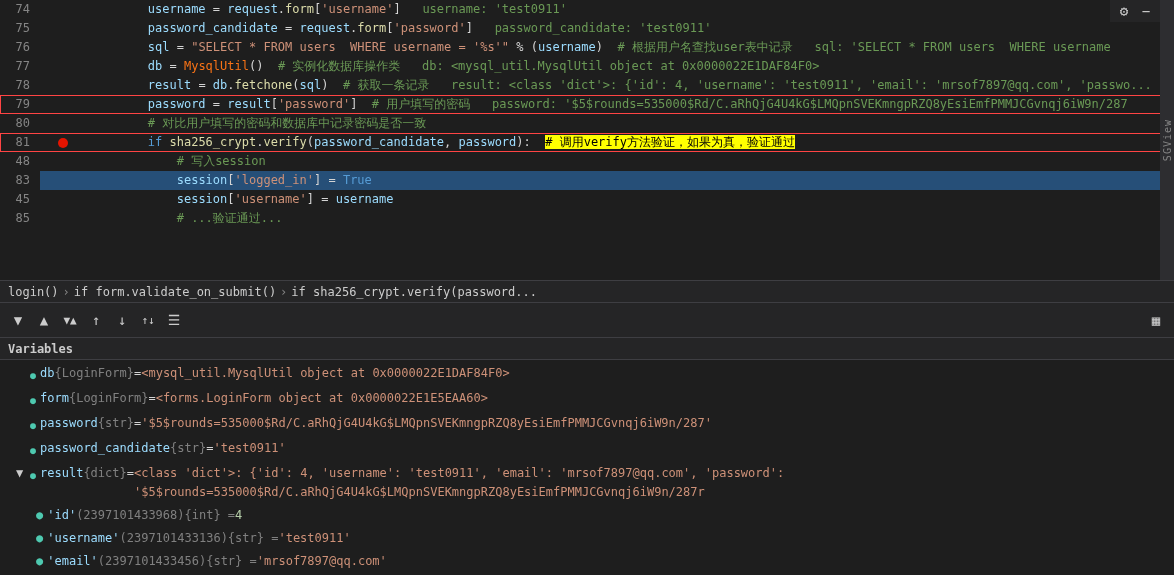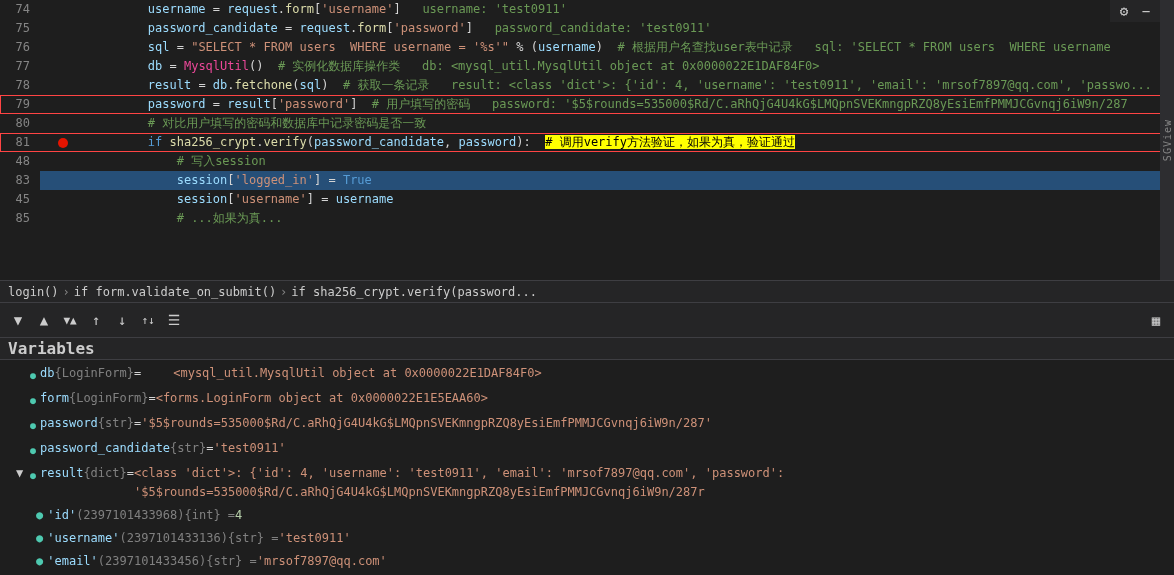--- a/index.html
+++ b/index.html
@@ -134,21 +134,21 @@
       display: flex;
       flex-direction: column;
     }
 
     .variables-header {
       height: 22px;
       background: #252526;
       display: flex;
       align-items: center;
       padding: 0 8px;
-      font-size: 16px;
+      font-size: 12px;
       color: #cccccc;
       font-weight: bold;
       border-bottom: 1px solid #3e3e42;
     }
 
     .var-list {
       flex: 1;
       overflow-y: auto;
       padding: 2px 0;
     }
@@ -237,21 +237,21 @@
         <div class="line-content"><span style="color: rgb(156, 220, 254);">        password_candidate</span><span style="color: rgb(212, 212, 212);"> = </span><span style="color: rgb(156, 220, 254);">request</span><span style="color: rgb(212, 212, 212);">.</span><span style="color: rgb(220, 220, 170);">form</span><span style="color: rgb(212, 212, 212);">[</span><span style="color: rgb(206, 145, 120);">'password'</span><span style="color: rgb(212, 212, 212);">]   </span><span style="color: rgb(106, 153, 85);">password_candidate: 'test0911'</span></div>
       </div>
       <div class="code-line">
         <div class="line-num">76</div>
         <div class="line-gutter"></div>
         <div class="line-content"><span style="color: rgb(156, 220, 254);">        sql</span><span style="color: rgb(212, 212, 212);"> = </span><span style="color: rgb(206, 145, 120);">"SELECT * FROM users  WHERE username = '%s'"</span><span style="color: rgb(212, 212, 212);"> % (</span><span style="color: rgb(156, 220, 254);">username</span><span style="color: rgb(212, 212, 212);">)  </span><span style="color: rgb(106, 153, 85);"># 根据用户名查找user表中记录   sql: 'SELECT * FROM users  WHERE username</span></div>
       </div>
       <div class="code-line">
         <div class="line-num">77</div>
         <div class="line-gutter"></div>
-        <div class="line-content"><span style="color: rgb(156, 220, 254);">        db</span><span style="color: rgb(212, 212, 212);"> = </span><span style="color: #ec4899; text-align: right;">MysqlUtil</span><span style="color: rgb(212, 212, 212);">()  </span><span style="color: rgb(106, 153, 85);"># 实例化数据库操作类   db: &lt;mysql_util.MysqlUtil object at 0x0000022E1DAF84F0&gt;</span></div>
+        <div class="line-content"><span style="color: rgb(156, 220, 254);">        db</span><span style="color: rgb(212, 212, 212);"> = </span><span style="color: #f97316; text-align: right;">MysqlUtil</span><span style="color: rgb(212, 212, 212);">()  </span><span style="color: rgb(106, 153, 85);"># 实例化数据库操作类   db: &lt;mysql_util.MysqlUtil object at 0x0000022E1DAF84F0&gt;</span></div>
       </div>
       <div class="code-line">
         <div class="line-num">78</div>
         <div class="line-gutter"></div>
         <div class="line-content"><span style="color: rgb(156, 220, 254);">        result</span><span style="color: rgb(212, 212, 212);"> = </span><span style="color: rgb(156, 220, 254);">db</span><span style="color: rgb(212, 212, 212);">.</span><span style="color: rgb(220, 220, 170);">fetchone</span><span style="color: rgb(212, 212, 212);">(</span><span style="color: rgb(156, 220, 254);">sql</span><span style="color: rgb(212, 212, 212);">)  </span><span style="color: rgb(106, 153, 85);"># 获取一条记录   result: &lt;class 'dict'&gt;: {'id': 4, 'username': 'test0911', 'email': 'mrsof7897@qq.com', 'passwo...</span></div>
       </div>
       <div class="code-line" style="outline: rgb(255, 68, 68) solid 1px; outline-offset: -1px;">
         <div class="line-num">79</div>
         <div class="line-gutter"></div>
         <div class="line-content"><span style="color: rgb(156, 220, 254);">        password</span><span style="color: rgb(212, 212, 212);"> = </span><span style="color: rgb(156, 220, 254);">result</span><span style="color: rgb(212, 212, 212);">[</span><span style="color: rgb(206, 145, 120);">'password'</span><span style="color: rgb(212, 212, 212);">]  </span><span style="color: rgb(106, 153, 85);"># 用户填写的密码   password: '$5$rounds=535000$Rd/C.aRhQjG4U4kG$LMQpnSVEKmngpRZQ8yEsiEmfPMMJCGvnqj6iW9n/287</span></div>
@@ -279,21 +279,21 @@
         <div class="line-content"><span style="color: rgb(212, 212, 212);">            </span><span style="color: rgb(156, 220, 254);">session</span><span style="color: rgb(212, 212, 212);">[</span><span style="color: rgb(206, 145, 120);">'logged_in'</span><span style="color: rgb(212, 212, 212);">] = </span><span style="color: rgb(86, 156, 214);">True</span></div>
       </div>
       <div class="code-line">
         <div class="line-num">45</div>
         <div class="line-gutter"></div>
         <div class="line-content"><span style="color: rgb(212, 212, 212);">            </span><span style="color: rgb(156, 220, 254);">session</span><span style="color: rgb(212, 212, 212);">[</span><span style="color: rgb(206, 145, 120);">'username'</span><span style="color: rgb(212, 212, 212);">] = </span><span style="color: rgb(156, 220, 254);">username</span></div>
       </div>
       <div class="code-line">
         <div class="line-num">85</div>
         <div class="line-gutter"></div>
-        <div class="line-content"><span style="color: rgb(106, 153, 85);">            # ...如果为真...</span></div>
+        <div class="line-content"><span style="color: rgb(106, 153, 85);">            # ...验证通过...</span></div>
       </div>
     </div>
 
   <div class="sg-view">
     <span class="sg-text">SGView</span>
   </div>
 
   <div style="position:absolute;top:0;right:14px;display:flex;gap:2px;background:#252526;height:22px;align-items:center;padding:0 4px;">
     <span class="layout-btn" title="Settings">⚙</span>
     <span class="layout-btn" title="Collapse">−</span>
@@ -328,21 +328,21 @@
     <span>Variables</span>
   </div>
   <div class="var-list" id="var-list">
 
   <div class="var-item" style="padding-left: 16px;">
         <span class="var-expand">  </span>
         <span class="var-indicator" style="color: rgb(78, 201, 176);">●</span>
         <span style="color: rgb(156, 220, 254);">db </span>
         <span style="color: rgb(128, 128, 128);">{LoginForm} </span>
         <span style="color: rgb(212, 212, 212);">= </span>
-        <span style="color: rgb(206, 145, 120); margin-left: 32px;">&lt;mysql_util.MysqlUtil object at 0x0000022E1DAF84F0&gt;</span>
+        <span style="color: rgb(206, 145, 120);">&lt;mysql_util.MysqlUtil object at 0x0000022E1DAF84F0&gt;</span>
       </div>
       <div class="var-item" style="padding-left: 16px;">
         <span class="var-expand">  </span>
         <span class="var-indicator" style="color: rgb(78, 201, 176);">●</span>
         <span style="color: rgb(156, 220, 254);">form </span>
         <span style="color: rgb(128, 128, 128);">{LoginForm} </span>
         <span style="color: rgb(212, 212, 212);">= </span>
         <span style="color: rgb(206, 145, 120);">&lt;forms.LoginForm object at 0x0000022E1E5EAA60&gt;</span>
       </div>
       <div class="var-item" style="padding-left: 16px;">

